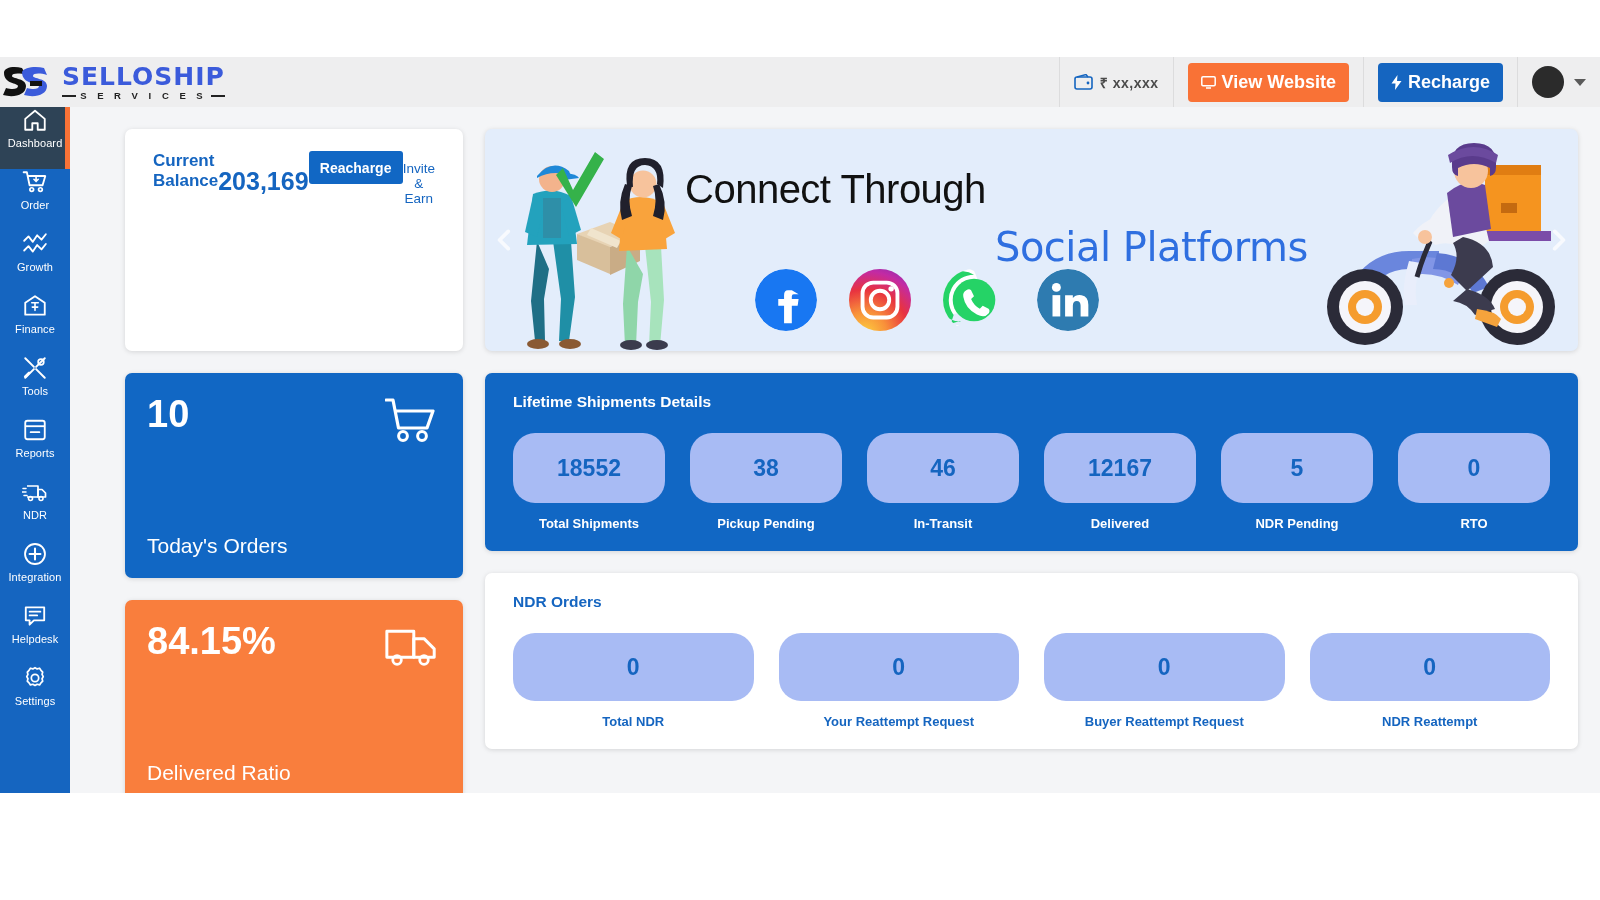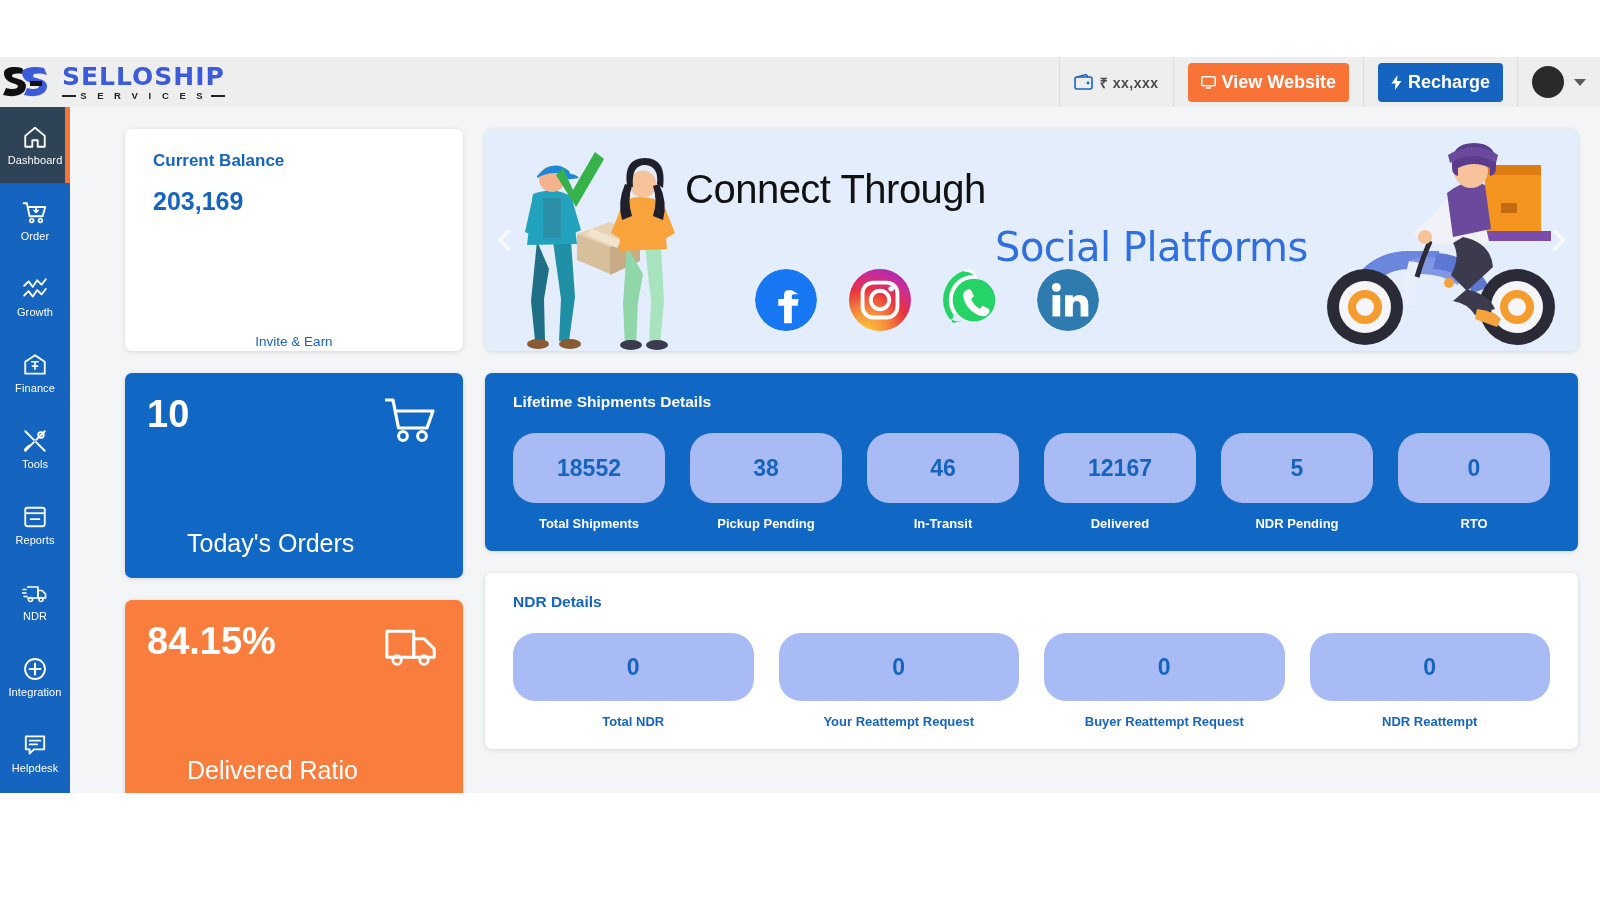--- a/index.html
+++ b/index.html
@@ -72,22 +72,22 @@
 
   
   .sidebar {
     position: absolute; left: 0; top: 50px;
     width: 70px; height: 686px;
     background: #1565c0;
     z-index: 15;
   }
   .side-item {
     position: relative;
-    display: flex; flex-direction: column; align-items: center; justify-content: center;
-    height: 76px; color: #ffffff; cursor: pointer; gap: 4px;
+    display: flex; flex-direction: column; align-items: center; 
+    height: 62px; color: #ffffff; cursor: pointer; gap: 4px;
   }
   .side-item .s-label { font-size: 11px; letter-spacing: .1px; }
   .side-item.active { background: #2e4356; }
   .side-item.active::after {
     content: ""; position: absolute; right: 0; top: 0;
     width: 5px; height: 100%; background: #f97236;
   }
   .side-icon { width: 26px; height: 26px; display: block; }
 
   
@@ -99,21 +99,21 @@
   .row { display: flex; gap: 22px; }
   .col-left { width: 338px; flex: none; }
   .col-right { flex: 1; }
 
   .card {
     background: #fff; border-radius: 7px;
     box-shadow: 0 1px 5px rgba(0,0,0,.13);
   }
 
   
-  .balance-card { height: 222px; padding: 22px 28px 2px; display: flex; flex-direction: column; }
+  .balance-card { height: 222px; padding: 22px 28px 29px; display: flex; }
   .balance-title { color: #1565c0; font-size: 17px; font-weight: bold; }
   .balance-amount { color: #1565c0; font-size: 25px; font-weight: bold; margin-top: 16px; }
   .balance-spacer { flex: 1; }
   .recharge-btn {
     background: #1167c4; color: #fff; border: none; border-radius: 3px;
     height: 33px; width: 100%; font-size: 14px; font-weight: bold; cursor: pointer;
     font-family: "Liberation Sans", sans-serif;
   }
   .invite-link {
     color: #1565c0; font-size: 13.5px; text-align: center;
@@ -153,21 +153,21 @@
   .tile {
     position: relative; border-radius: 7px; height: 205px;
     padding: 22px 22px 20px; color: #fff;
     display: flex; flex-direction: column;
     box-shadow: 0 1px 5px rgba(0,0,0,.13);
     margin-top: 22px;
   }
   .tile-blue   { background: #1167c4; }
   .tile-orange { background: #f97e3d; }
   .tile-value { font-size: 38px; font-weight: bold; line-height: 1; }
-  .tile-label { font-size: 25px; margin-top: auto; margin-left: 40px; }
+  .tile-label { font-size: 21px; margin-top: auto; }
   .tile-icon { position: absolute; right: 26px; top: 24px; width: 52px; height: 46px; }
 
   
   .panel {
     border-radius: 7px; padding: 20px 28px 20px;
     box-shadow: 0 1px 5px rgba(0,0,0,.13);
     margin-top: 22px;
   }
   .panel-blue { background: #1167c4; }
   .panel-white { background: #fff; }
@@ -335,20 +335,21 @@
   </div>
 
   <div class="content">
 
     <div class="row">
       <div class="col-left">
         <div class="card balance-card">
           <div class="balance-title">Current Balance</div>
           <div class="balance-amount">203,169</div>
           <div class="balance-spacer"></div>
+          <button class="recharge-btn">Reacharge</button>
           <div class="invite-link">Invite &amp; Earn</div>
         </div>
       </div>
 
       <div class="col-right">
         <div class="banner">
 
           <svg class="banner-art-l" viewBox="0 0 195 205">
 
             <path d="M30 95 l-6 60 l4 40 l10 0 l-1 -42 l5 -30 Z" fill="#1f6f86"></path>
@@ -521,21 +522,21 @@
               <div class="pill-caption">NDR Pending</div>
             </div>
             <div class="pill-cell">
               <div class="pill">0</div>
               <div class="pill-caption">RTO</div>
             </div>
           </div>
         </div>
 
         <div class="panel panel-white">
-          <div class="panel-title">NDR Details</div>
+          <div class="panel-title">NDR Orders</div>
           <div class="pill-row">
             <div class="pill-cell">
               <div class="pill">0</div>
               <div class="pill-caption">Total NDR</div>
             </div>
             <div class="pill-cell">
               <div class="pill">0</div>
               <div class="pill-caption">Your Reattempt Request</div>
             </div>
             <div class="pill-cell">

